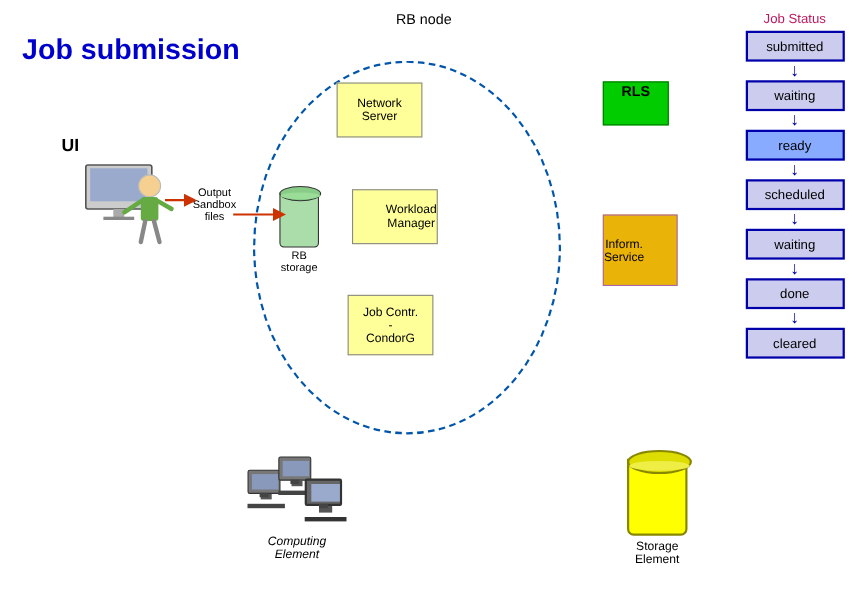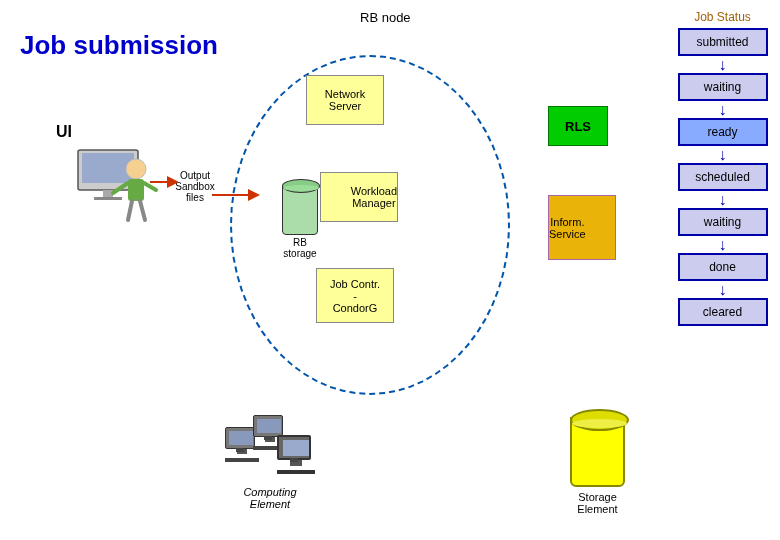--- a/index.html
+++ b/index.html
@@ -42,21 +42,21 @@
     
     .job-status-panel {
       position: absolute;
       top: 10px;
       right: 10px;
       width: 95px;
     }
     .job-status-title {
       text-align: center;
       font-size: 12px;
-      color: #a16207;
+      color: #be185d;
       margin-bottom: 4px;
     }
     .status-box {
       width: 90px;
       height: 28px;
       border: 2px solid #0000aa;
       background: #cce;
       display: flex;
       align-items: center;
       justify-content: center;
@@ -132,23 +132,22 @@
       display: flex;
       align-items: center;
       justify-content: center;
       text-align: center;
       font-size: 11px;
     }
 
     
     .rb-storage {
       position: absolute;
-      top: 185px;
+      top: 175px;
       left: 254px;
-      margin-left: 28px;
     }
     .cylinder {
       width: 36px;
       height: 50px;
       background: #aaddaa;
       border: 1.5px solid #333;
       border-radius: 0 0 4px 4px;
       position: relative;
     }
     .cylinder::before {
@@ -187,28 +186,27 @@
       left: 165px;
       font-size: 10px;
       color: #000;
       text-align: center;
       width: 60px;
     }
 
     
     .rls-box {
       position: absolute;
-      top: 106px;
+      top: 74px;
       left: 548px;
       width: 60px;
       height: 40px;
       background: #00cc00;
       border: 1px solid #007700;
       display: flex;
-      align-items: center;
       justify-content: center;
       font-size: 13px;
       font-weight: bold;
       color: #000;
     }
 
     
     .inform-service-box {
       position: absolute;
       top: 195px;

